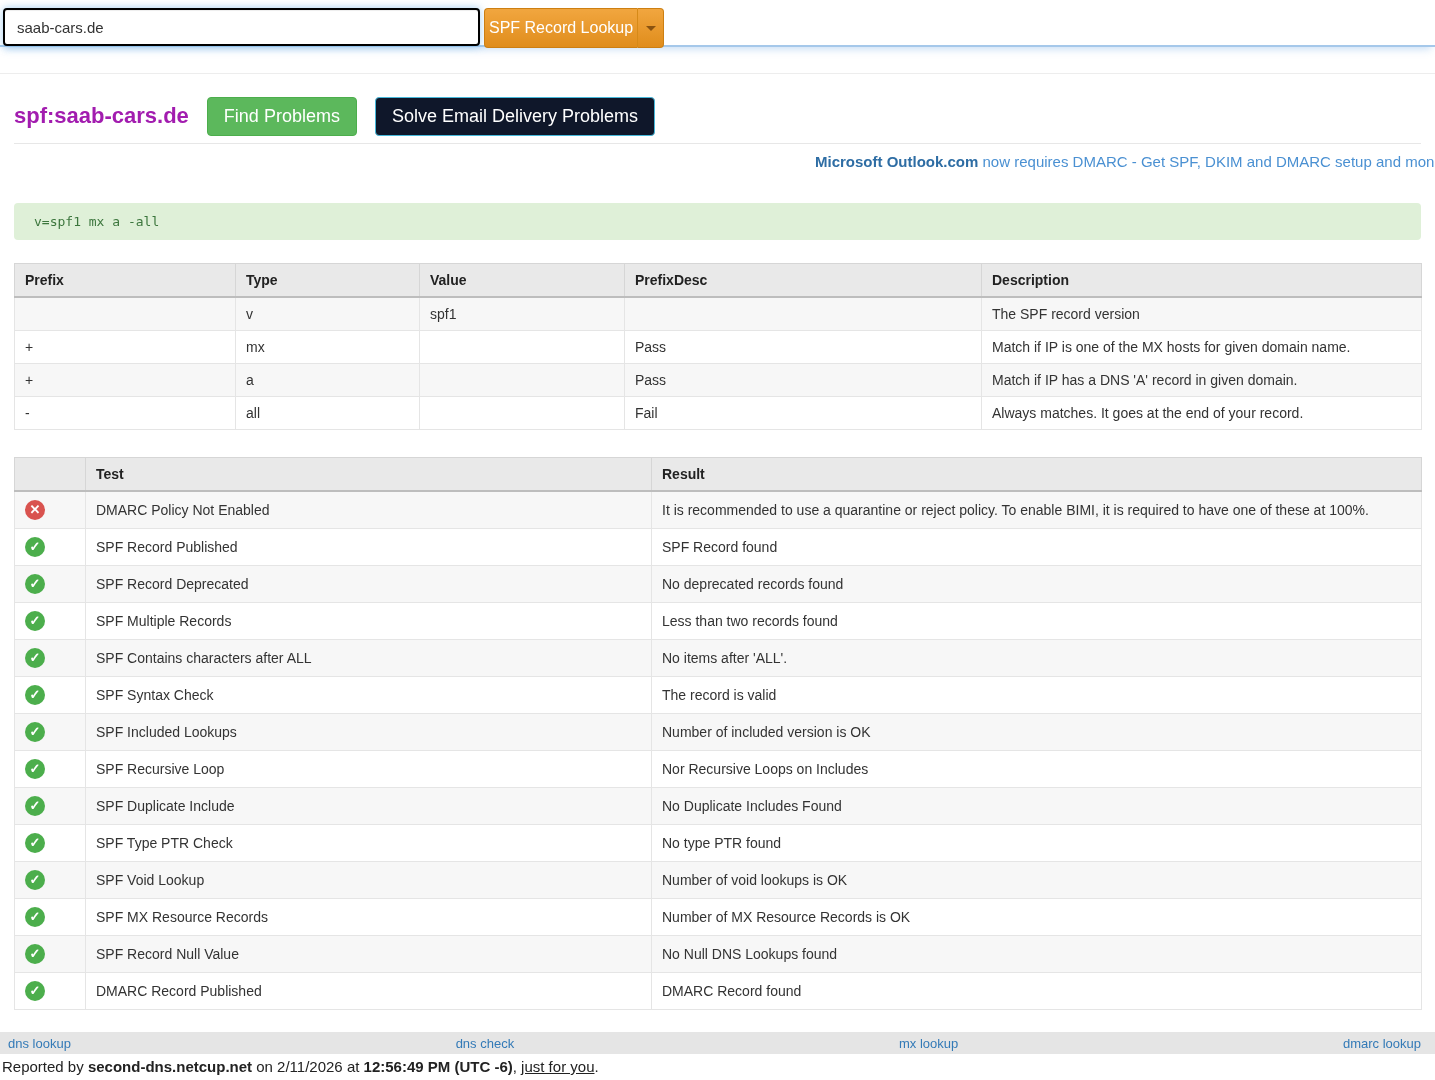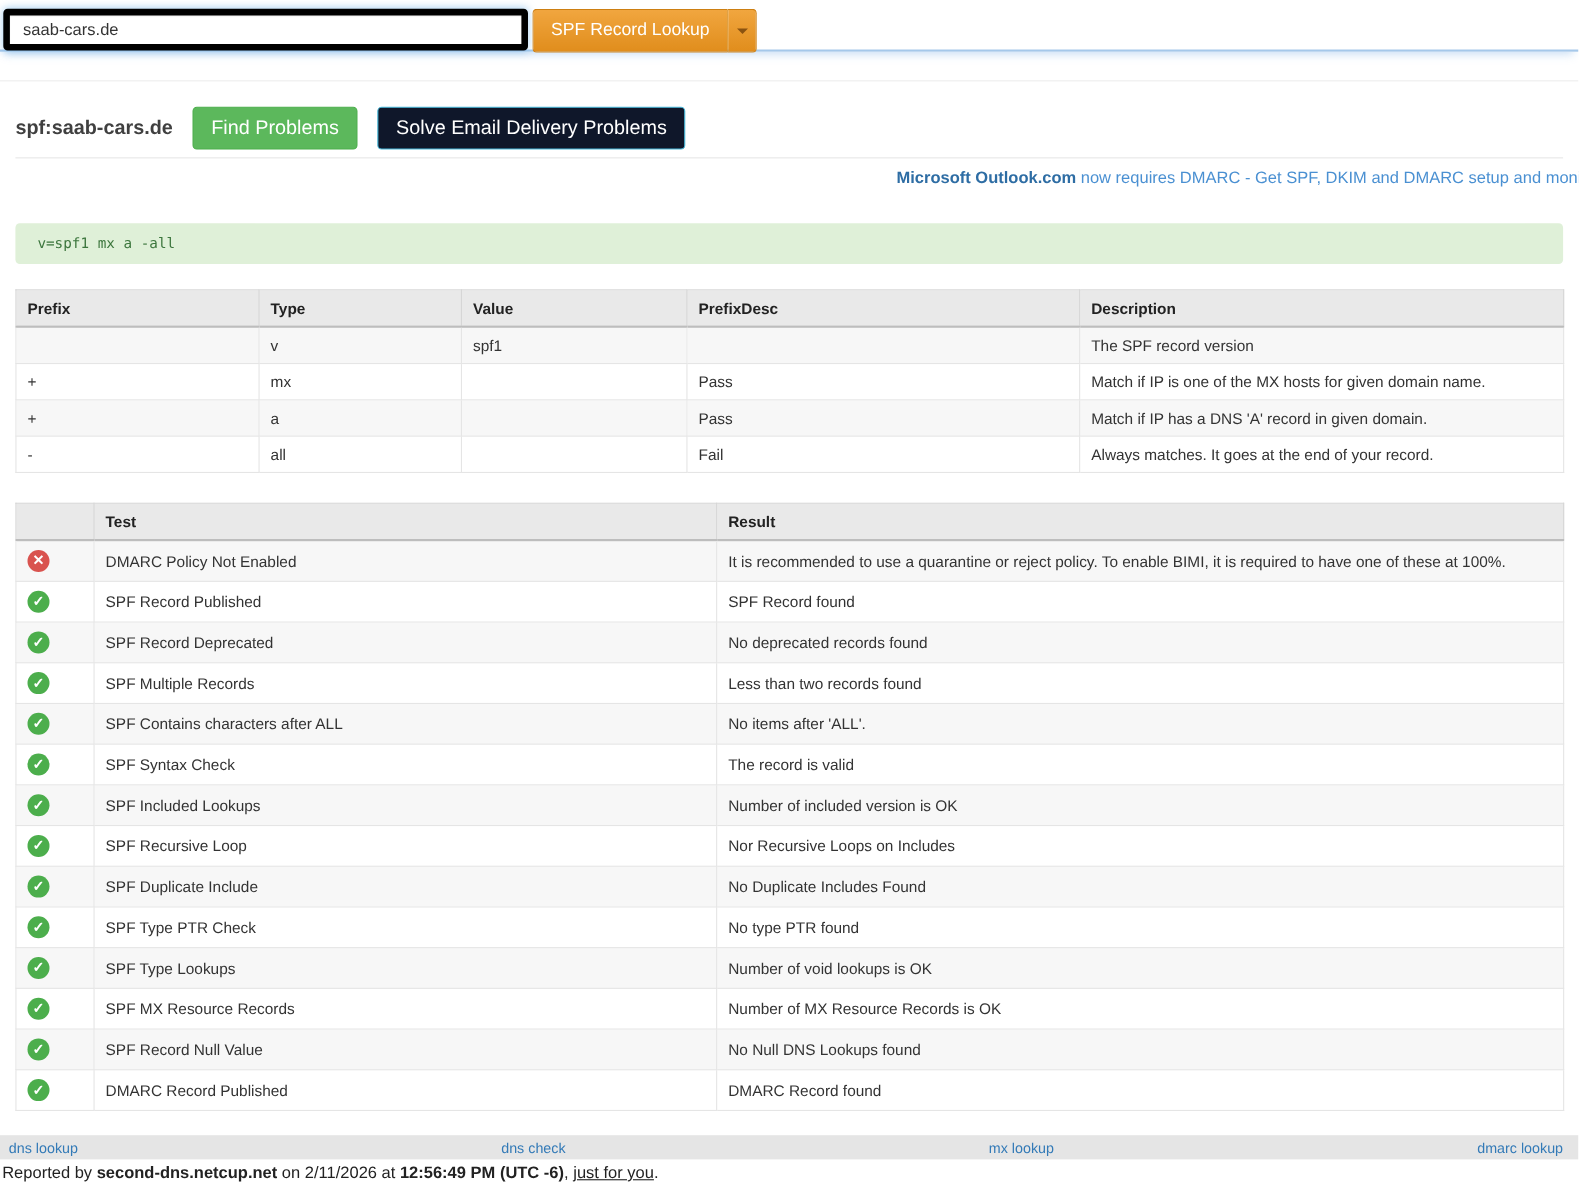--- a/index.html
+++ b/index.html
@@ -9,48 +9,48 @@
     background:#fff; font-family:"Liberation Sans", sans-serif; color:#333;
   }
 
   
   .searchbar {
     height:47px; padding:8px 0 0 3px; display:flex; align-items:flex-start;
     border-bottom:2px solid #a5c8ea;
     box-shadow:0 6px 8px -4px rgba(130,180,230,.45);
   }
   .search-input {
-    width:477px; height:38px; border:6px solid #000000; border-radius:4px;
+    width:477px; height:38px; border:2px solid #000000; border-radius:4px;
     padding:0 12px; font-size:15px; color:#333; outline:none;
     font-family:"Liberation Sans", sans-serif;
     box-shadow:inset 0 1px 1px rgba(0,0,0,.075), 0 0 8px rgba(102,175,233,.6);
   }
   .split-btn { display:flex; margin-left:4px; height:40px; }
   .btn-main {
-    display:flex; align-items:center; padding:0 16px; cursor:pointer;
+    display:flex; align-items:center; padding:0 4px; cursor:pointer;
     background:linear-gradient(#f1a63f,#e08d1c); color:#fff; font-size:16px;
     border:1px solid #cd7f12; border-right:none; border-radius:4px 0 0 4px;
   }
   .btn-caret {
     width:27px; display:flex; align-items:center; justify-content:center; cursor:pointer;
     background:linear-gradient(#f1a63f,#e08d1c);
     border:1px solid #cd7f12; border-left:1px solid #d68a18; border-radius:0 4px 4px 0;
   }
   .caret {
     width:0; height:0; border-left:5px solid transparent;
     border-right:5px solid transparent; border-top:5px solid #8a5310;
   }
 
   .thin-rule { height:1px; background:#ededed; margin-top:26px; }
 
   .content { padding:0 14px; }
 
   
   .title-row { margin-top:23px; display:flex; align-items:center; height:38px; }
-  .page-title { font-size:18px; font-weight:bold; color:#404040; margin:0 18px 0 0; }
+  .page-title { font-size:22px; font-weight:bold; color:#a21caf; margin:0 18px 0 0; }
   .btn-green, .btn-blue {
     border-radius:4px; color:#fff; font-size:18px; padding:8px 16px;
     margin-right:18px; cursor:pointer; border:1px solid transparent; white-space:nowrap;
   }
   .btn-green { background:#5cb85c; border-color:#4cae4c; }
   .btn-blue  { background:#0f172a; border-color:#46b8da; }
 
   hr.section { border:none; height:1px; background:#e7e7e7; margin:8px 0 0 0; }
 
   
@@ -235,21 +235,21 @@
           <td>SPF Duplicate Include</td>
           <td>No Duplicate Includes Found</td>
         </tr>
         <tr>
           <td><span class="status-icon status-pass">✓</span></td>
           <td>SPF Type PTR Check</td>
           <td>No type PTR found</td>
         </tr>
         <tr>
           <td><span class="status-icon status-pass">✓</span></td>
-          <td>SPF Type Lookups</td>
+          <td>SPF Void Lookup</td>
           <td>Number of void lookups is OK</td>
         </tr>
         <tr>
           <td><span class="status-icon status-pass">✓</span></td>
           <td>SPF MX Resource Records</td>
           <td>Number of MX Resource Records is OK</td>
         </tr>
         <tr>
           <td><span class="status-icon status-pass">✓</span></td>
           <td>SPF Record Null Value</td>

